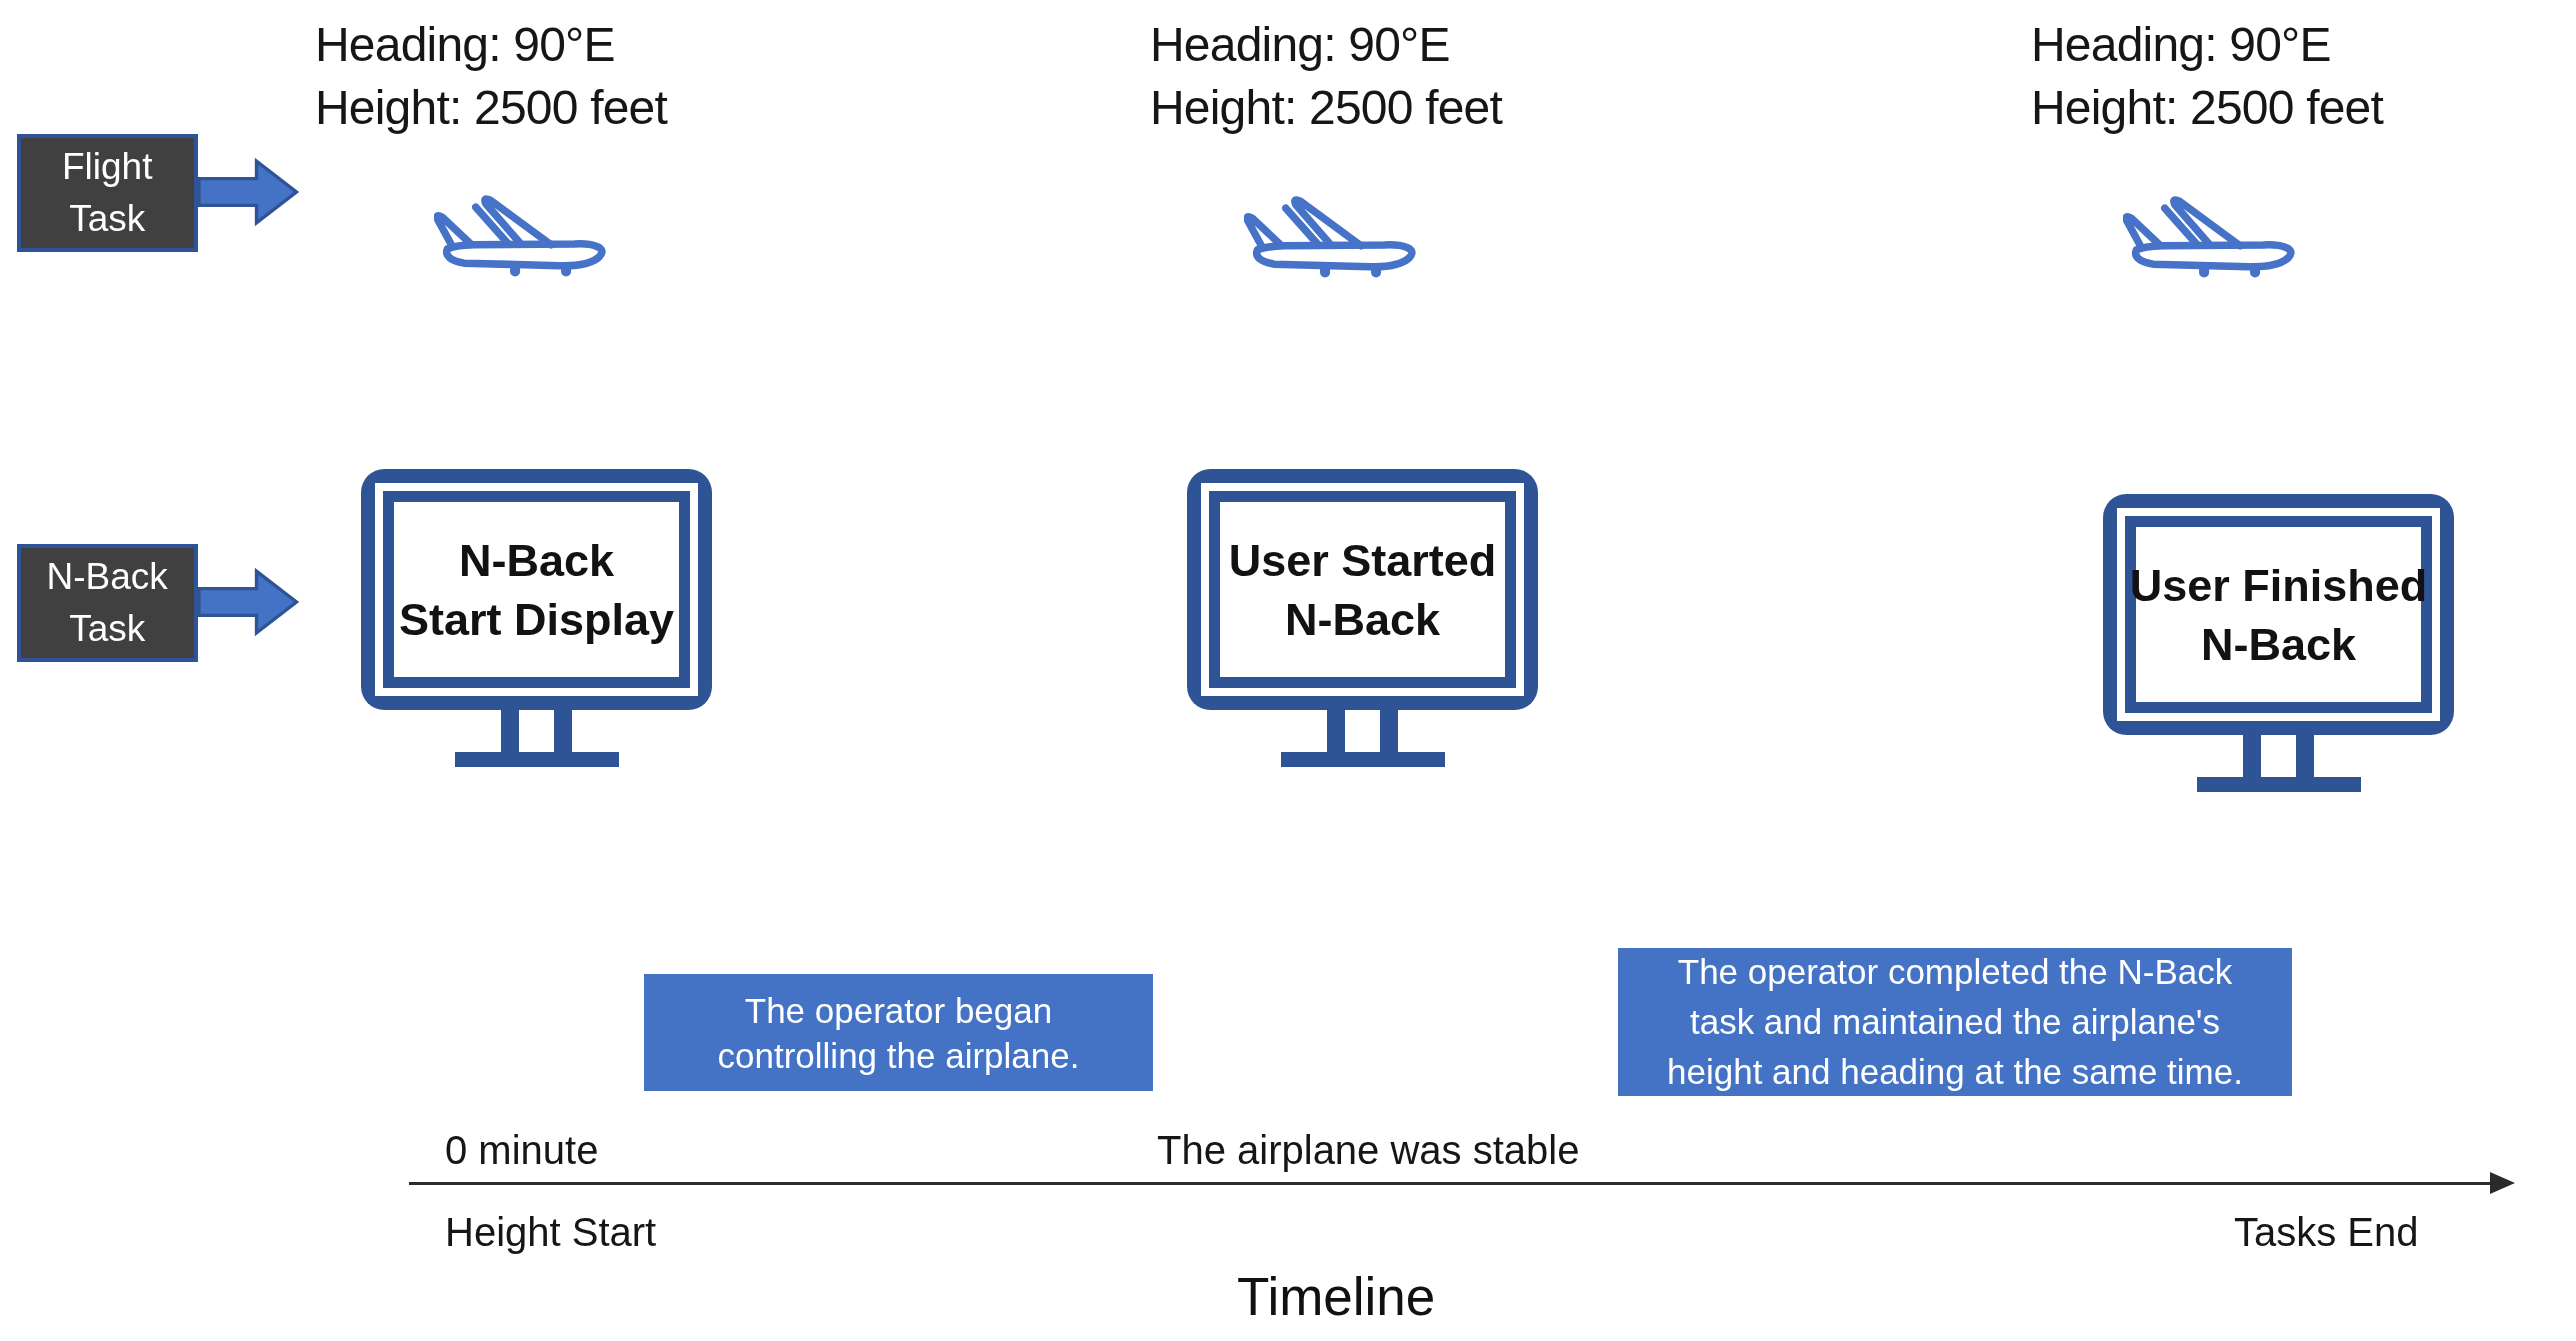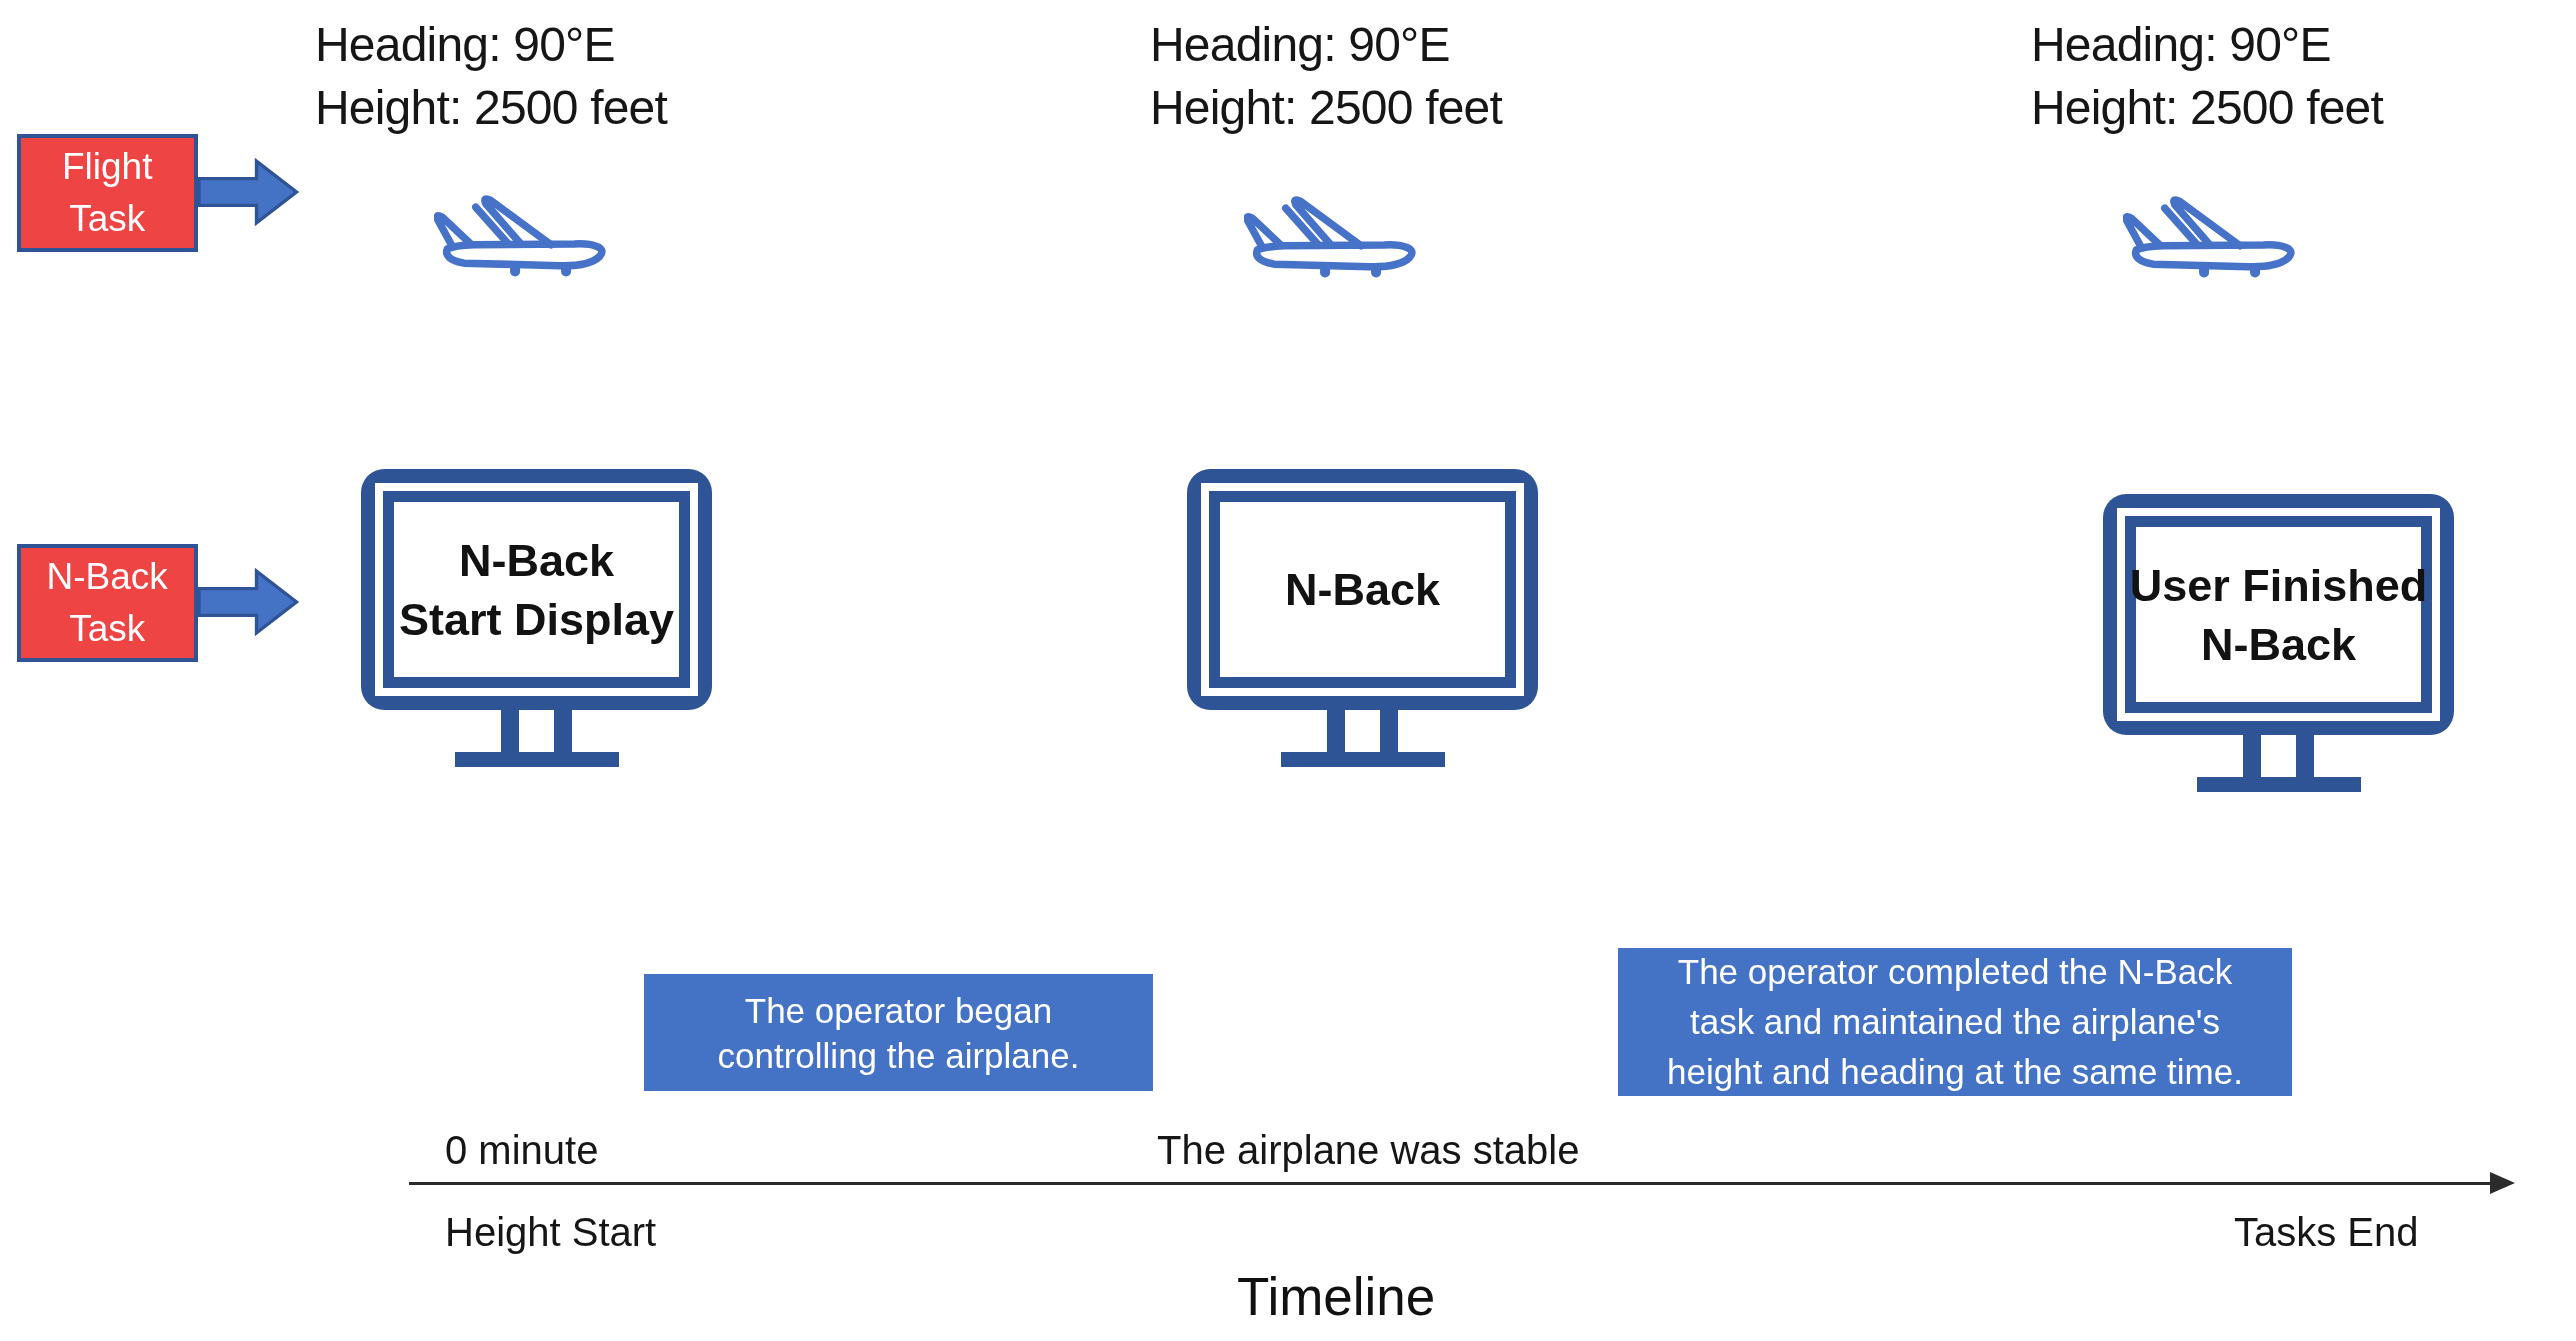--- a/index.html
+++ b/index.html
@@ -15,21 +15,21 @@
 
   
   .heading{
     font-size:48px;line-height:63px;letter-spacing:-0.8px;
     color:#161616;white-space:nowrap;
   }
 
   
   .task-box{
     width:181px;height:118px;box-sizing:border-box;
-    background:#ef4444;border:4.2px solid #2F5496;
+    background:#404040;border:4.2px solid #2F5496;
     display:flex;flex-direction:column;align-items:center;justify-content:center;
     color:#ffffff;font-size:37px;line-height:52px;text-align:center;
   }
 
   
   .block-arrow{width:102px;height:70px;display:block;}
 
   
   .plane{width:173px;height:84px;display:block;}
 
@@ -163,20 +163,21 @@
       </div>
     <div class="m-base"></div>
   </div>
 
   <div class="abs monitor" style="left:1187px;top:469px;">
     <div class="m-frame">
       <div class="m-gap">
           <div class="m-inner">
             <div class="m-screen">
         <div class="m-text">
+          <div>User Started</div>
           <div>N-Back</div>
         </div>
       </div>
           </div>
         </div>
     </div>
     <div class="m-neck">
         <div class="bar"></div>
         <div class="bar"></div>
       </div>

